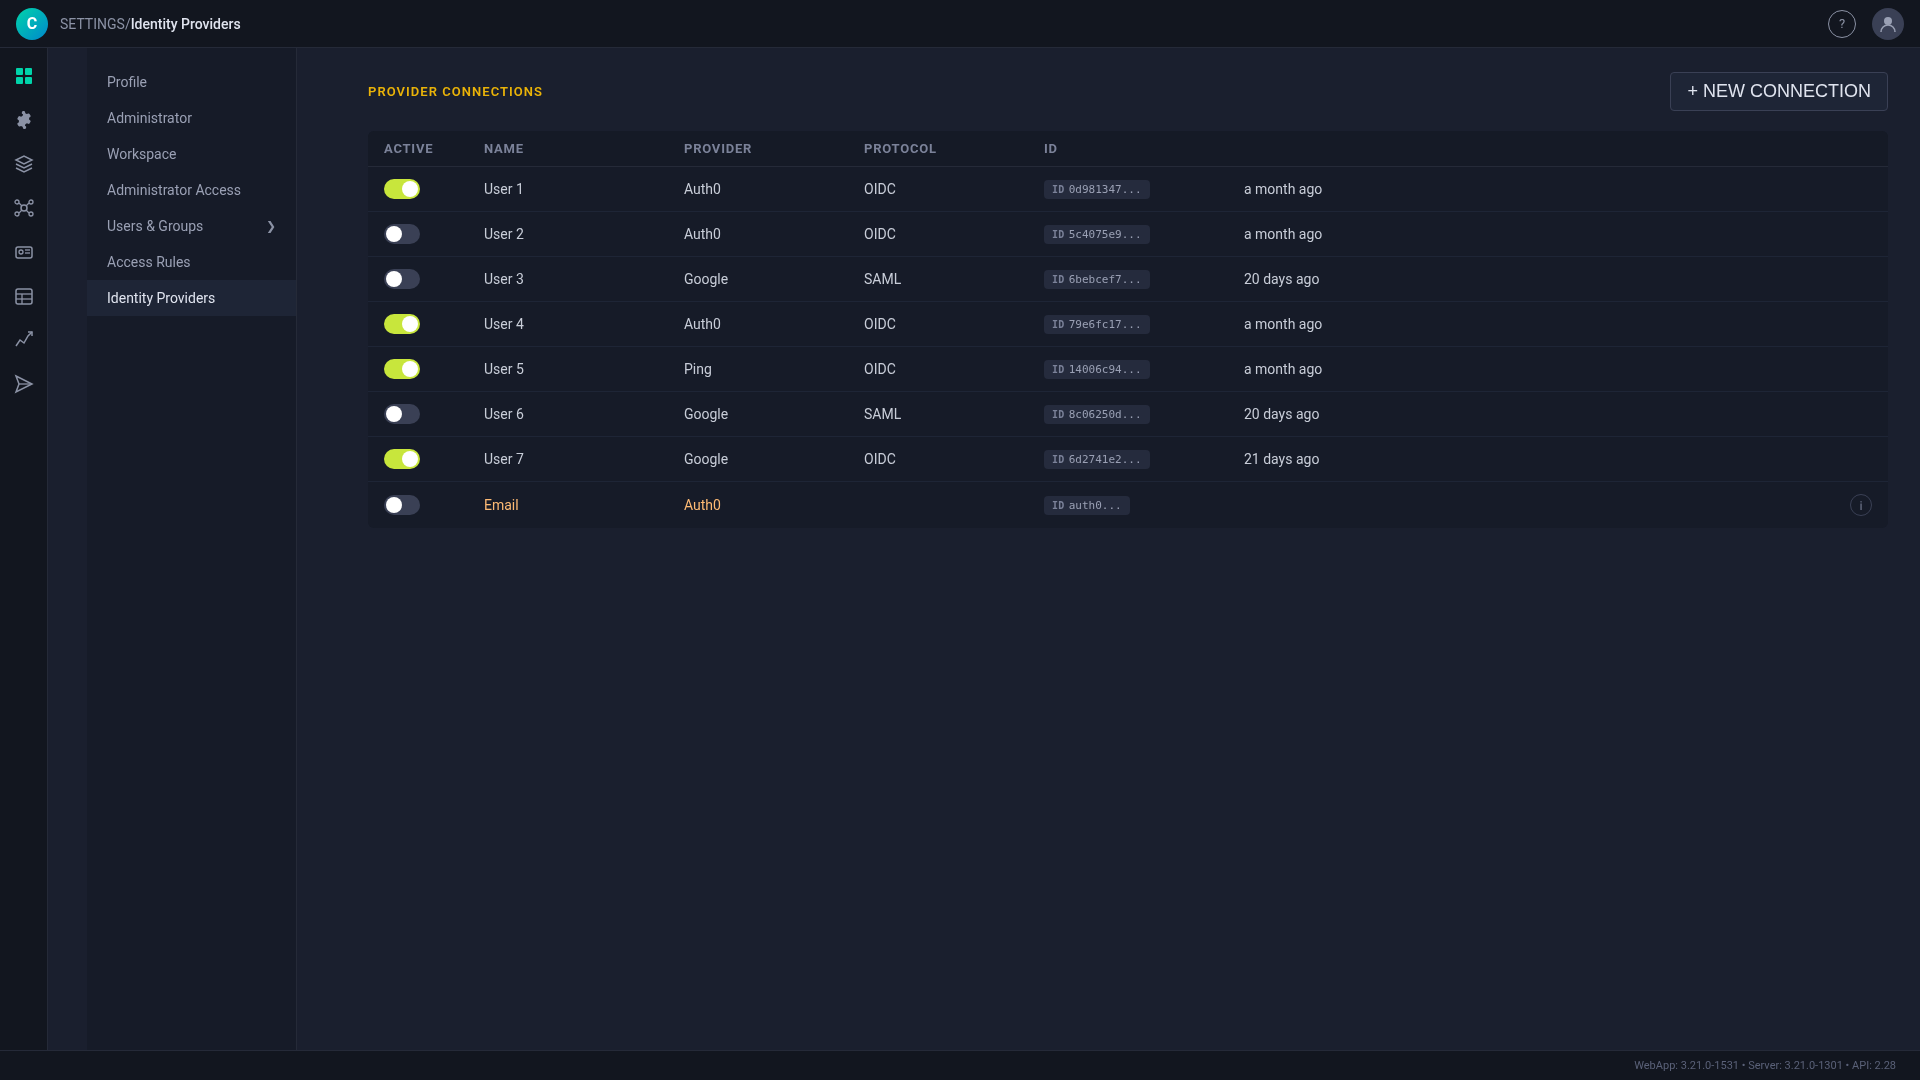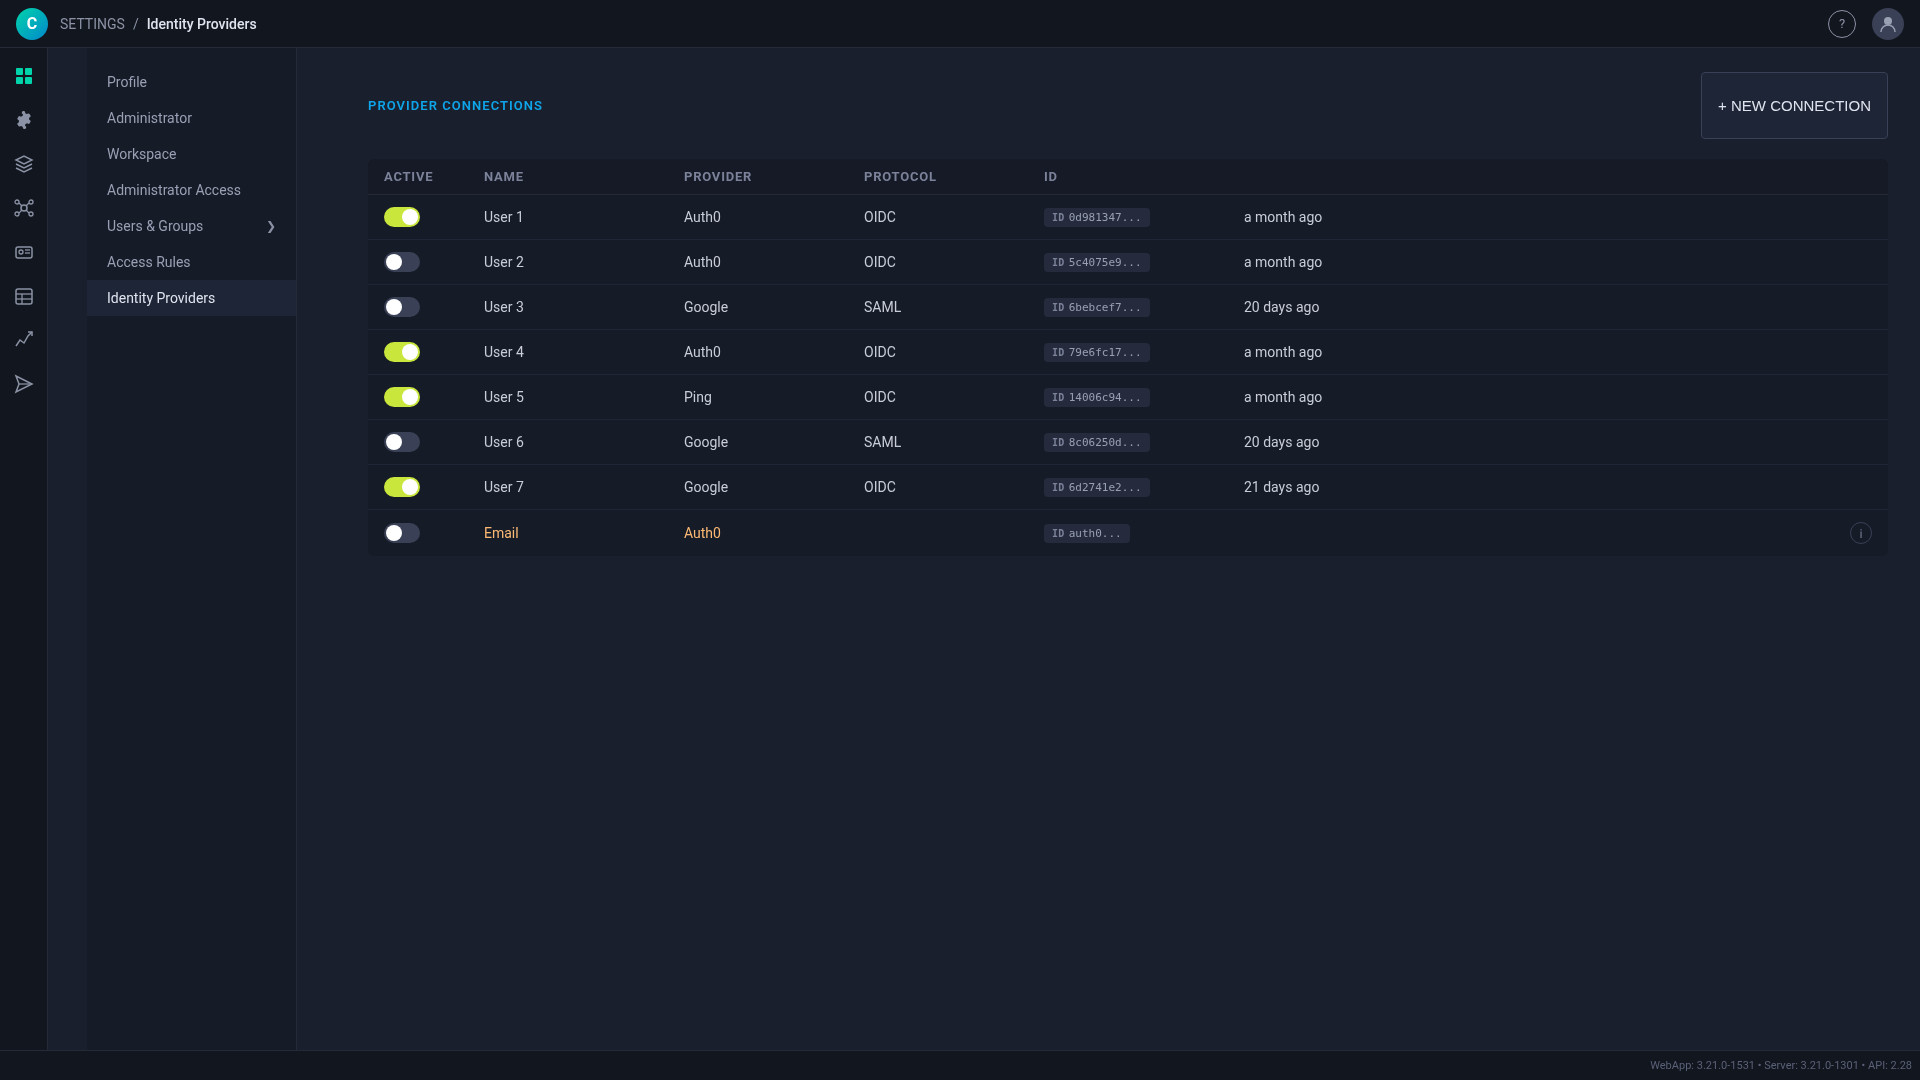--- a/index.html
+++ b/index.html
@@ -39,21 +39,20 @@
       align-items: center;
       justify-content: center;
       font-weight: bold;
       font-size: 16px;
       color: white;
       flex-shrink: 0;
     }
     .breadcrumb {
       display: flex;
       align-items: center;
-      gap: 8px;
       font-size: 14px;
       justify-content: center;
     }
     .breadcrumb-settings {
       color: #8b92a5;
     }
     .breadcrumb-sep {
       color: #8b92a5;
     }
     .breadcrumb-current {
@@ -158,31 +157,31 @@
       display: flex;
       align-items: center;
       justify-content: space-between;
       margin-bottom: 20px;
     }
 
     .section-title {
       font-size: 13px;
       font-weight: 600;
       letter-spacing: 0.08em;
-      color: #0ea5e9;
+      color: #eab308;
       text-transform: uppercase;
     }
 
     .new-connection-btn {
       background: #1e2536;
       border: 1px solid #3a4055;
       color: #e0e4ef;
-      padding: 24px 16px;
+      padding: 8px 16px;
       border-radius: 4px;
-      font-size: 15px;
+      font-size: 18px;
       cursor: pointer;
       display: flex;
       align-items: center;
       gap: 6px;
     }
 
     
     .table-wrapper {
       background: #161b28;
       border-radius: 6px;
@@ -278,21 +277,21 @@
     }
 
     
     .footer {
       height: 30px;
       background: #12161f;
       border-top: 1px solid #252a38;
       display: flex;
       align-items: center;
       justify-content: flex-end;
-      padding: 0 8px;
+      padding: 0 24px;
       flex-shrink: 0;
     }
     .footer-text {
       font-size: 11px;
       color: #5a6178;
     }
   </style>
 </head>
 <body>
 

